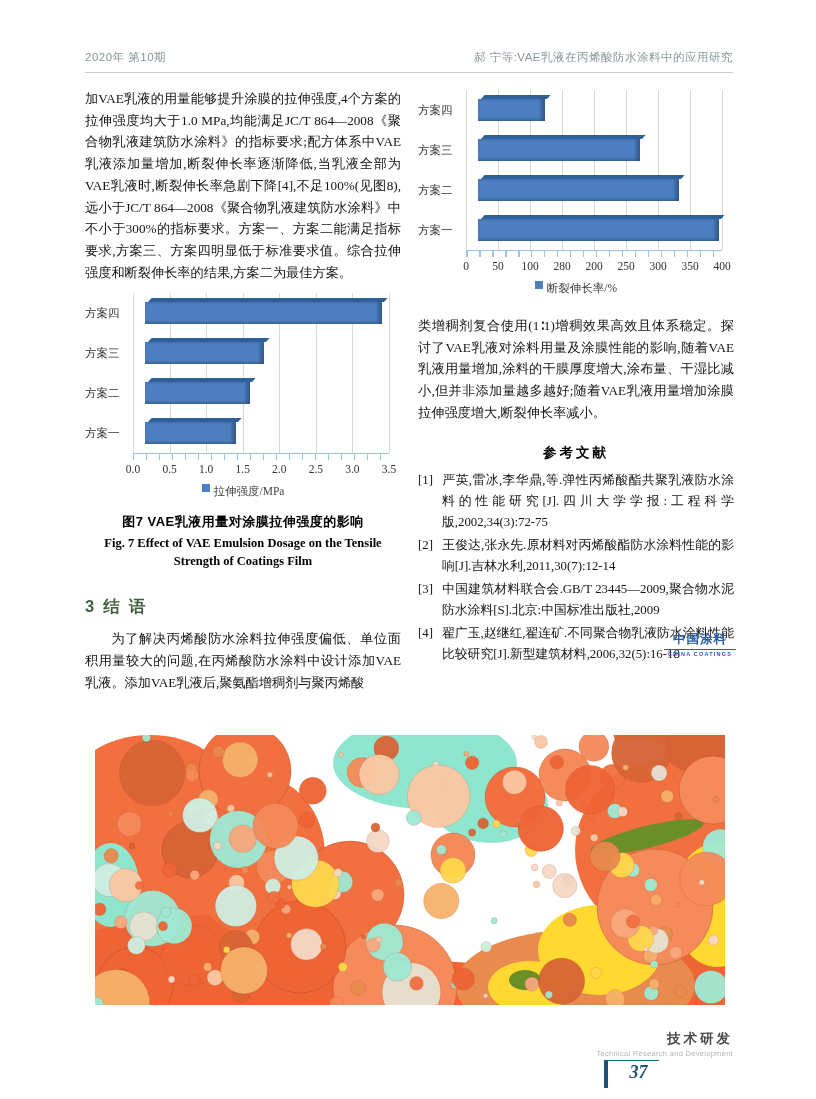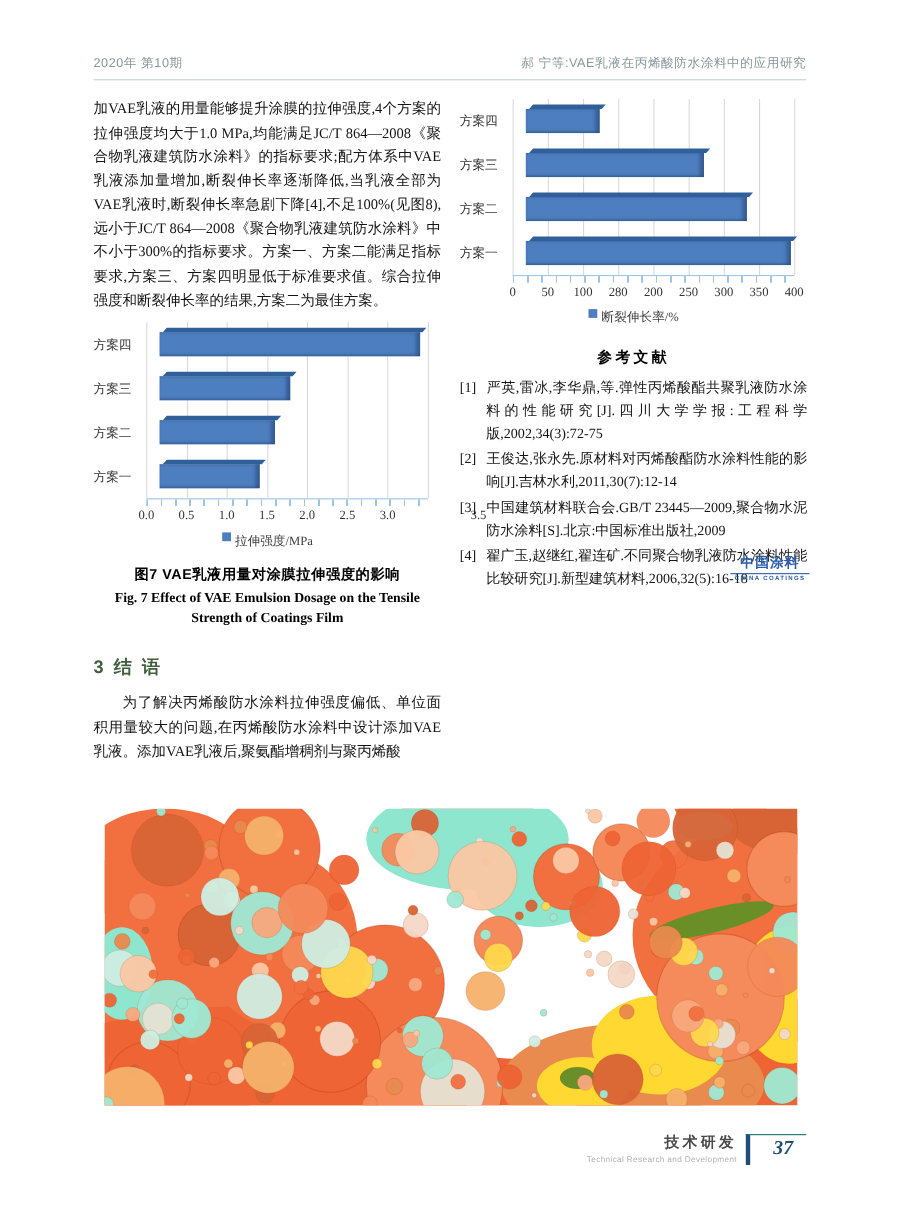--- a/index.html
+++ b/index.html
@@ -76,22 +76,23 @@
   .logo{
     position:absolute;right:-2px;margin-top:-34px;text-align:center;
     font-family:Liberation Sans, sans-serif;color:#2a5caa;width:72px;
   }
   .logo .zh{font-weight:bold;font-size:12.5px;letter-spacing:1px;border-bottom:1px solid #2a5caa;padding-bottom:1px;}
   .logo .en{font-size:5.5px;letter-spacing:1.2px;margin-top:1px;font-weight:bold;}
   
   .photo{position:absolute;left:95px;top:735px;width:630px;height:270px;overflow:hidden;}
   
   .footer{
-    position:absolute;right:83px;top:1030px;display:flex;align-items:center;
+    position:absolute;right:83px;top:1030px;display:flex;align-items:flex-start;
     font-family:"Liberation Sans","DejaVu Sans",sans-serif;
+    flex-direction:column;
   }
   .footer-text{text-align:right;padding-bottom:2px;}
   .footer-zh{font-weight:bold;font-size:13.5px;color:#4a4a4a;letter-spacing:3px;}
   .footer-en{font-size:7.5px;color:#b3b3b3;margin-top:1px;letter-spacing:.3px;}
   .pagebox{
     margin-left:8px;border-top:1px solid #0f766e;border-left:4px solid #1f4e79;
     padding:1px 12px 5px 21px;
   }
   .pagebox .num{
     font-family:"Liberation Serif","DejaVu Serif",serif;font-style:italic;font-weight:bold;
@@ -148,21 +149,21 @@
       </div>
       <div class="axisstrip"></div>
       <div class="xlabels">
         <span style="left: 0%;">0.0</span>
         <span style="left: 14.2857%;">0.5</span>
         <span style="left: 28.5714%;">1.0</span>
         <span style="left: 42.8571%;">1.5</span>
         <span style="left: 57.1429%;">2.0</span>
         <span style="left: 71.4286%;">2.5</span>
         <span style="left: 85.7143%;">3.0</span>
-        <span style="left: 100%; margin-left: 46px;">3.5</span>
+        <span style="left: 100%;">3.5</span>
       </div>
       <div class="legend">
         <div class="swatch" style="background: rgb(77, 126, 191);"></div>
         <span>拉伸强度/MPa</span>
       </div>
     </div>
 
   <div class="cap-zh">图7  VAE乳液用量对涂膜拉伸强度的影响</div>
   <div class="cap-en">
     <div>Fig. 7   Effect of VAE Emulsion Dosage on the Tensile</div>
@@ -226,20 +227,21 @@
       </div>
       <div class="legend">
         <div class="swatch" style="background: rgb(77, 126, 191);"></div>
         <span>断裂伸长率/%</span>
       </div>
     </div>
 
   <div class="cap-en">
   </div>
 
+  <div class="para" style="margin-top:19px;">类增稠剂复合使用(1∶1)增稠效果高效且体系稳定。探讨了VAE乳液对涂料用量及涂膜性能的影响,随着VAE乳液用量增加,涂料的干膜厚度增大,涂布量、干湿比减小,但并非添加量越多越好;随着VAE乳液用量增加涂膜拉伸强度增大,断裂伸长率减小。</div>
 
   <div class="refs-heading">参考文献</div>
   <div class="refs" id="refs-list">
       <div class="ref-item"><span class="rlabel">[1]</span>严英,雷冰,李华鼎,等.弹性丙烯酸酯共聚乳液防水涂料的性能研究[J].四川大学学报:工程科学版,2002,34(3):72-75</div>
       <div class="ref-item"><span class="rlabel">[2]</span>王俊达,张永先.原材料对丙烯酸酯防水涂料性能的影响[J].吉林水利,2011,30(7):12-14</div>
       <div class="ref-item"><span class="rlabel">[3]</span>中国建筑材料联合会.GB/T 23445—2009,聚合物水泥防水涂料[S].北京:中国标准出版社,2009</div>
       <div class="ref-item"><span class="rlabel">[4]</span>翟广玉,赵继红,翟连矿.不同聚合物乳液防水涂料性能比较研究[J].新型建筑材料,2006,32(5):16-18</div>
     </div>
 
   <div class="logo">

